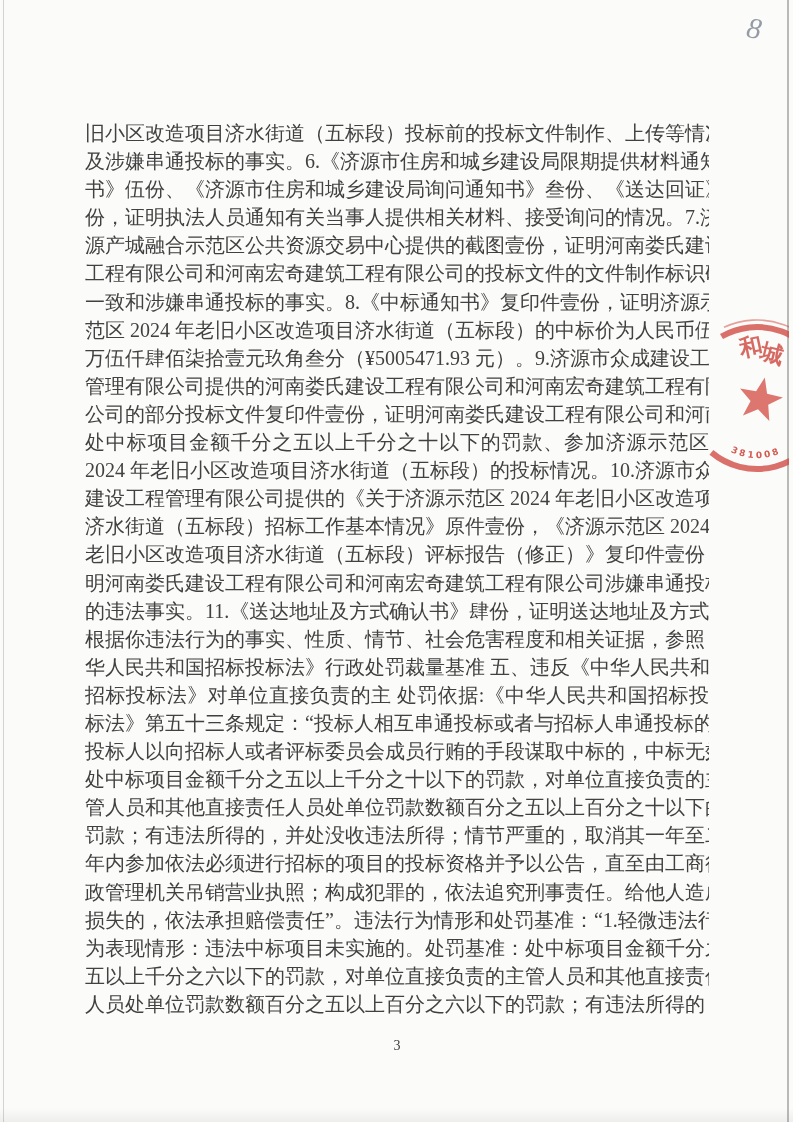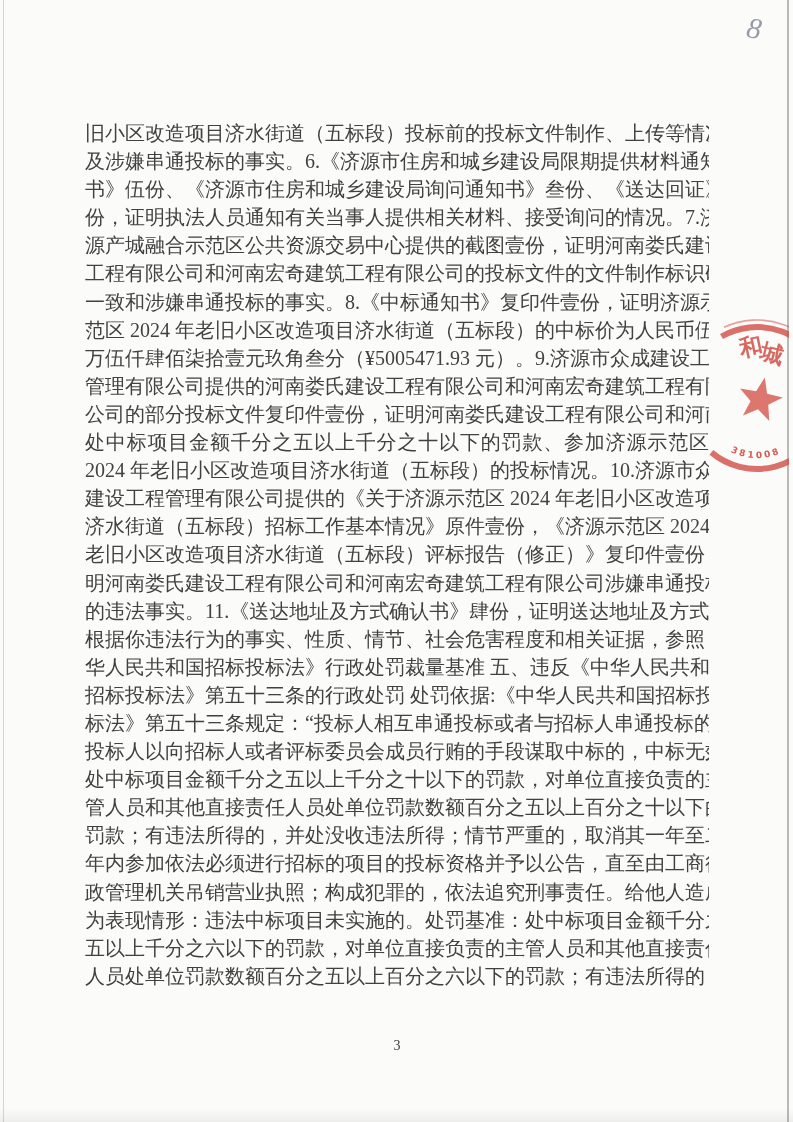--- a/index.html
+++ b/index.html
@@ -93,28 +93,29 @@
       <div class="line">公司的部分投标文件复印件壹份，证明河南娄氏建设工程有限公司和河南</div>
       <div class="line">处中标项目金额千分之五以上千分之十以下的罚款、参加济源示范区</div>
       <div class="line">2024 年老旧小区改造项目济水街道（五标段）的投标情况。10.济源市众成</div>
       <div class="line">建设工程管理有限公司提供的《关于济源示范区 2024 年老旧小区改造项目</div>
       <div class="line">济水街道（五标段）招标工作基本情况》原件壹份，《济源示范区 2024 年</div>
       <div class="line">老旧小区改造项目济水街道（五标段）评标报告（修正）》复印件壹份，证</div>
       <div class="line">明河南娄氏建设工程有限公司和河南宏奇建筑工程有限公司涉嫌串通投标</div>
       <div class="line">的违法事实。11.《送达地址及方式确认书》肆份，证明送达地址及方式。</div>
       <div class="line">根据你违法行为的事实、性质、情节、社会危害程度和相关证据，参照《中</div>
       <div class="line">华人民共和国招标投标法》行政处罚裁量基准 五、违反《中华人民共和国</div>
-      <div class="line">招标投标法》第五十三条的行政处罚 处罚依据:《中华人民共和国招标投</div>
+      <div class="line">招标投标法》对单位直接负责的主 处罚依据:《中华人民共和国招标投</div>
       <div class="line">标法》第五十三条规定：“投标人相互串通投标或者与招标人串通投标的，</div>
       <div class="line">投标人以向招标人或者评标委员会成员行贿的手段谋取中标的，中标无效，</div>
       <div class="line">处中标项目金额千分之五以上千分之十以下的罚款，对单位直接负责的主</div>
       <div class="line">管人员和其他直接责任人员处单位罚款数额百分之五以上百分之十以下的</div>
       <div class="line">罚款；有违法所得的，并处没收违法所得；情节严重的，取消其一年至二</div>
       <div class="line">年内参加依法必须进行招标的项目的投标资格并予以公告，直至由工商行</div>
       <div class="line">政管理机关吊销营业执照；构成犯罪的，依法追究刑事责任。给他人造成</div>
+      <div class="line">损失的，依法承担赔偿责任”。违法行为情形和处罚基准：“1.轻微违法行</div>
       <div class="line">为表现情形：违法中标项目未实施的。处罚基准：处中标项目金额千分之</div>
       <div class="line">五以上千分之六以下的罚款，对单位直接负责的主管人员和其他直接责任</div>
       <div class="line">人员处单位罚款数额百分之五以上百分之六以下的罚款；有违法所得的，</div>
     </div>
 
   <div class="seal-wrap">
     <svg width="99" height="200" viewBox="0 0 99 200" xmlns="http://www.w3.org/2000/svg">
 
       <path d="M 34 27.3 A 78 78 0 0 1 137.7 65" fill="none" stroke="#cf4a41" stroke-width="1.6" opacity="0.5"></path>
 

